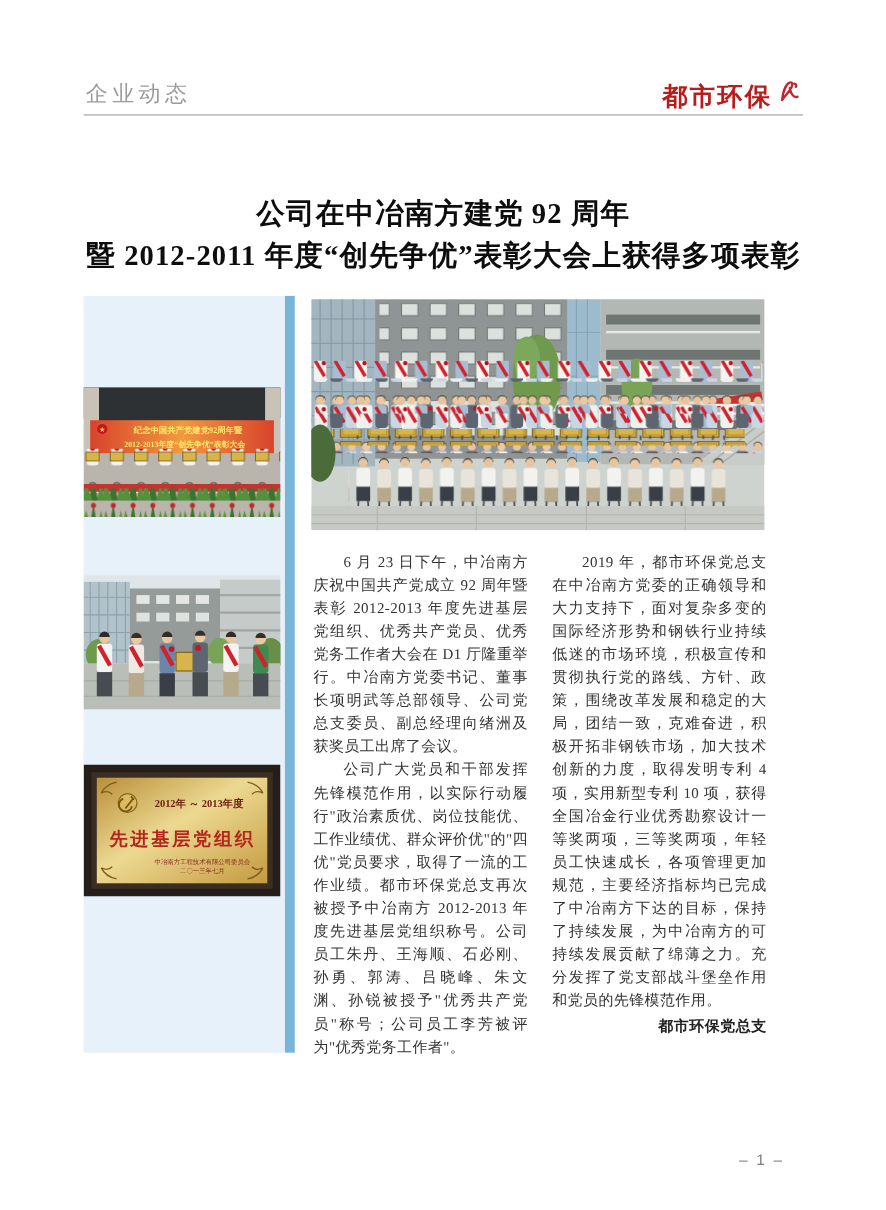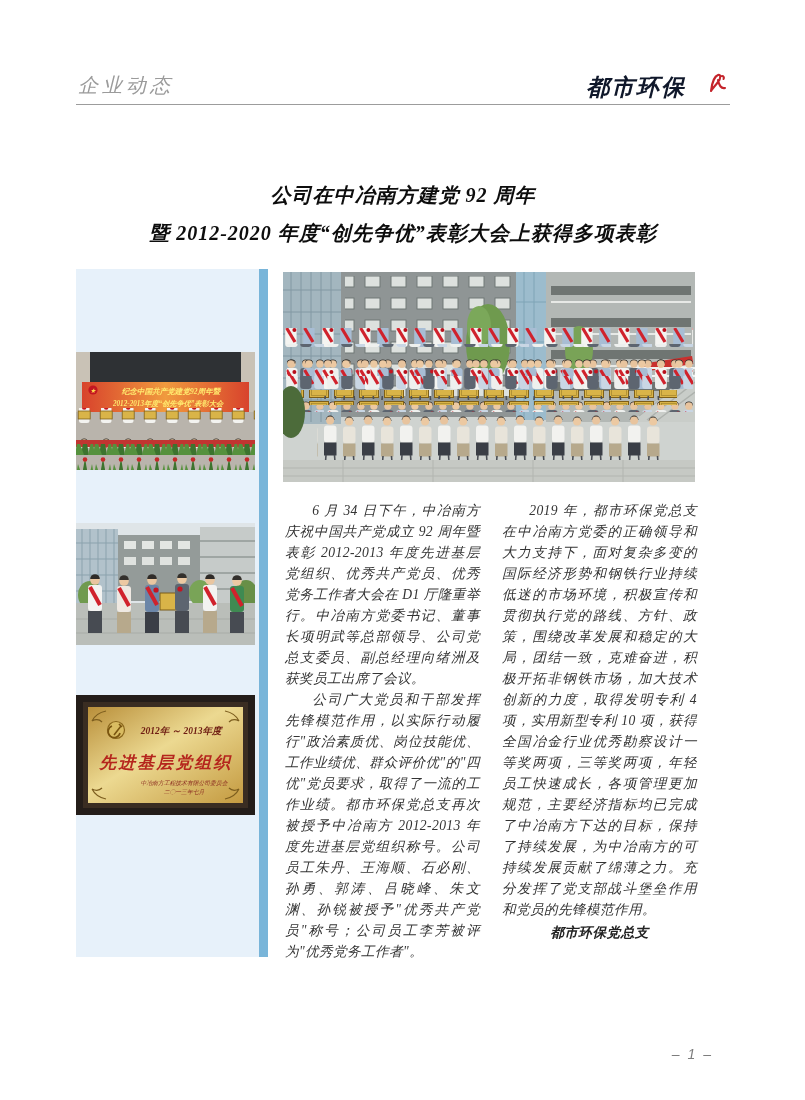--- a/index.html
+++ b/index.html
@@ -1,54 +1,53 @@
 <!DOCTYPE html>
 <html><head>
 <meta charset="utf-8">
 <style>
   html,body{margin:0;padding:0;background:#ffffff;}
   .page{
     position:relative;width:805px;height:1080px;background:#ffffff;overflow:hidden;
     font-family:"Liberation Serif","DejaVu Serif",serif;
-    font-style:italic;
   }
   
   .hdr-section{
     position:absolute;left:78px;top:72px;font-size:20px;color:#9b9b9b;
     letter-spacing:4px;font-family:"Liberation Sans","DejaVu Sans",sans-serif;
   }
   .hdr-brand{
-    position:absolute;right:75px;top:70px;display:flex;align-items:center;gap:18px;
-    font-size:23px;font-weight:bold;color:#0f172a;letter-spacing:2px;
+    position:absolute;right:75px;top:70px;display:flex;align-items:center;gap:2px;
+    font-size:23px;font-weight:bold;color:#b91c1c;letter-spacing:2px;
   }
   .hdr-rule{position:absolute;left:76px;width:654px;top:104px;height:1px;background:#9c9c9c;}
   
   .title{
     position:absolute;left:66px;width:674px;top:176px;text-align:center;
-    font-weight:bold;color:#0d0d0d;font-size:20px;line-height:38px;letter-spacing:1px;
+    font-weight:bold;color:#0d0d0d;font-size:26px;line-height:38px;letter-spacing:1px;
   }
   
   .strip{position:absolute;left:76px;top:269px;width:183px;height:688px;background:#e7f1fa;}
   .strip-bar{position:absolute;left:259px;top:269px;width:9px;height:688px;background:#79b5d9;}
   .ph{position:absolute;display:block;}
   .ph1{left:76px;top:352px;width:179px;height:118px;}
   .ph2{left:76px;top:523px;width:179px;height:122px;}
   .ph3{left:76px;top:695px;width:179px;height:120px;}
   .mainph{left:283px;top:272px;width:412px;height:210px;}
   
   .col{position:absolute;top:500px;width:195px;}
   .col-left{left:285px;}
   .col-right{left:502px;}
   .col p{
     margin:0;text-indent:2em;font-size:13.6px;line-height:21px;text-align:justify;
     color:#333333;letter-spacing:0.4px;
   }
   .signature{
     margin-top:2px;font-size:13.6px;line-height:21px;font-weight:bold;color:#222;
-    text-align:center;letter-spacing:0.5px;
+    text-align:right;letter-spacing:0.5px;
   }
   
   .folio{
     position:absolute;right:92px;top:1046px;font-size:14px;color:#7d7d7d;
     letter-spacing:2px;font-family:"Liberation Sans","DejaVu Sans",sans-serif;
   }
 </style>
 </head>
 <body>
 
@@ -60,21 +59,21 @@
     <span>
       <svg width="26" height="28" viewBox="0 0 26 28">
         <path d="M7 21 C8 12 11 6 14 5 C17 4 17 8 14 12 C11 16 8 19 7 21 M14 10 C15 15 17 19 21 18 M18 6 c1.5 0 2.5 1.5 1.5 3" fill="none" stroke="#c4242b" stroke-width="2.1" stroke-linecap="round"></path>
       </svg>
     </span>
   </div>
   <div class="hdr-rule"></div>
 
   <div class="title">
     <div>公司在中冶南方建党 92 周年</div>
-    <div>暨 2012-2020 年度“创先争优”表彰大会上获得多项表彰</div>
+    <div>暨 2012-2011 年度“创先争优”表彰大会上获得多项表彰</div>
   </div>
 
   <div class="strip"></div>
   <div class="strip-bar"></div>
 
   <svg class="ph ph1" viewBox="0 0 179 118">
     <defs>
       <linearGradient id="banGrad" x1="0" y1="0" x2="1" y2="0">
         <stop offset="0" stop-color="#d8432c"></stop>
           <stop offset="0.5" stop-color="#f09a3e"></stop>
@@ -296,21 +295,21 @@
       <rect x="34" y="124" width="344" height="66" fill="url(#seatrow)"></rect>
     </g>
     <g>
       <rect x="0" y="188" width="412" height="22" fill="#c6c9c4"></rect>
       <path d="M0 196 H412 M0 204 H412 M60 188 V210 M150 188 V210 M250 188 V210 M340 188 V210" stroke="#b2b5b0" stroke-width="1" fill="none"></path>
       <ellipse cx="8" cy="140" rx="14" ry="26" fill="#4c6b3a"></ellipse>
     </g>
   </svg>
 
   <div class="col col-left">
-    <p>6 月 34 日下午，中冶南方庆祝中国共产党成立 92 周年暨表彰 2012-2013 年度先进基层党组织、优秀共产党员、优秀党务工作者大会在 D1 厅隆重举行。中冶南方党委书记、董事长项明武等总部领导、公司党总支委员、副总经理向绪洲及获奖员工出席了会议。</p>
+    <p>6 月 23 日下午，中冶南方庆祝中国共产党成立 92 周年暨表彰 2012-2013 年度先进基层党组织、优秀共产党员、优秀党务工作者大会在 D1 厅隆重举行。中冶南方党委书记、董事长项明武等总部领导、公司党总支委员、副总经理向绪洲及获奖员工出席了会议。</p>
     <p>公司广大党员和干部发挥先锋模范作用，以实际行动履行"政治素质优、岗位技能优、工作业绩优、群众评价优"的"四优"党员要求，取得了一流的工作业绩。都市环保党总支再次被授予中冶南方 2012-2013 年度先进基层党组织称号。公司员工朱丹、王海顺、石必刚、孙勇、郭涛、吕晓峰、朱文渊、孙锐被授予"优秀共产党员"称号；公司员工李芳被评为"优秀党务工作者"。</p>
   </div>
   <div class="col col-right">
     <p>2019 年，都市环保党总支在中冶南方党委的正确领导和大力支持下，面对复杂多变的国际经济形势和钢铁行业持续低迷的市场环境，积极宣传和贯彻执行党的路线、方针、政策，围绕改革发展和稳定的大局，团结一致，克难奋进，积极开拓非钢铁市场，加大技术创新的力度，取得发明专利 4 项，实用新型专利 10 项，获得全国冶金行业优秀勘察设计一等奖两项，三等奖两项，年轻员工快速成长，各项管理更加规范，主要经济指标均已完成了中冶南方下达的目标，保持了持续发展，为中冶南方的可持续发展贡献了绵薄之力。充分发挥了党支部战斗堡垒作用和党员的先锋模范作用。</p>
     <div class="signature">都市环保党总支</div>
   </div>
 
   <div class="folio">– 1 –</div>
 
 </div>

